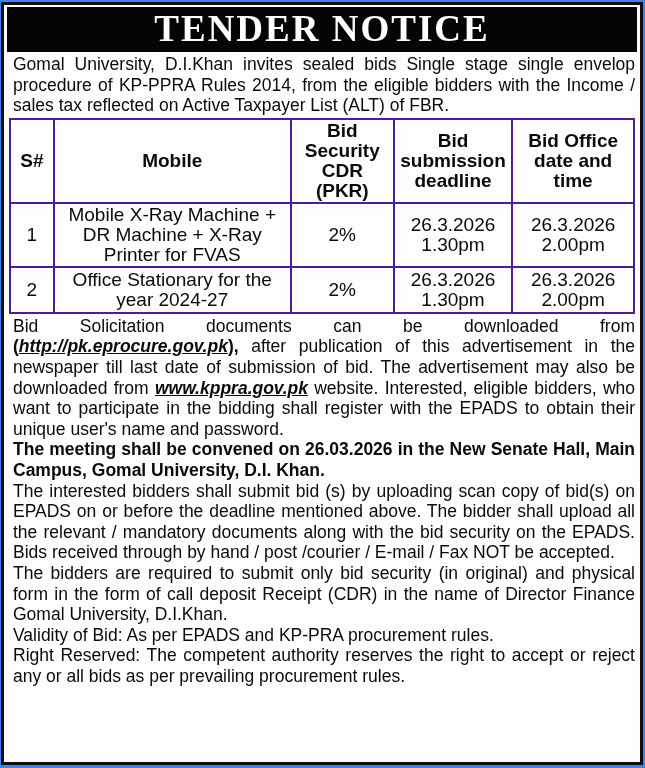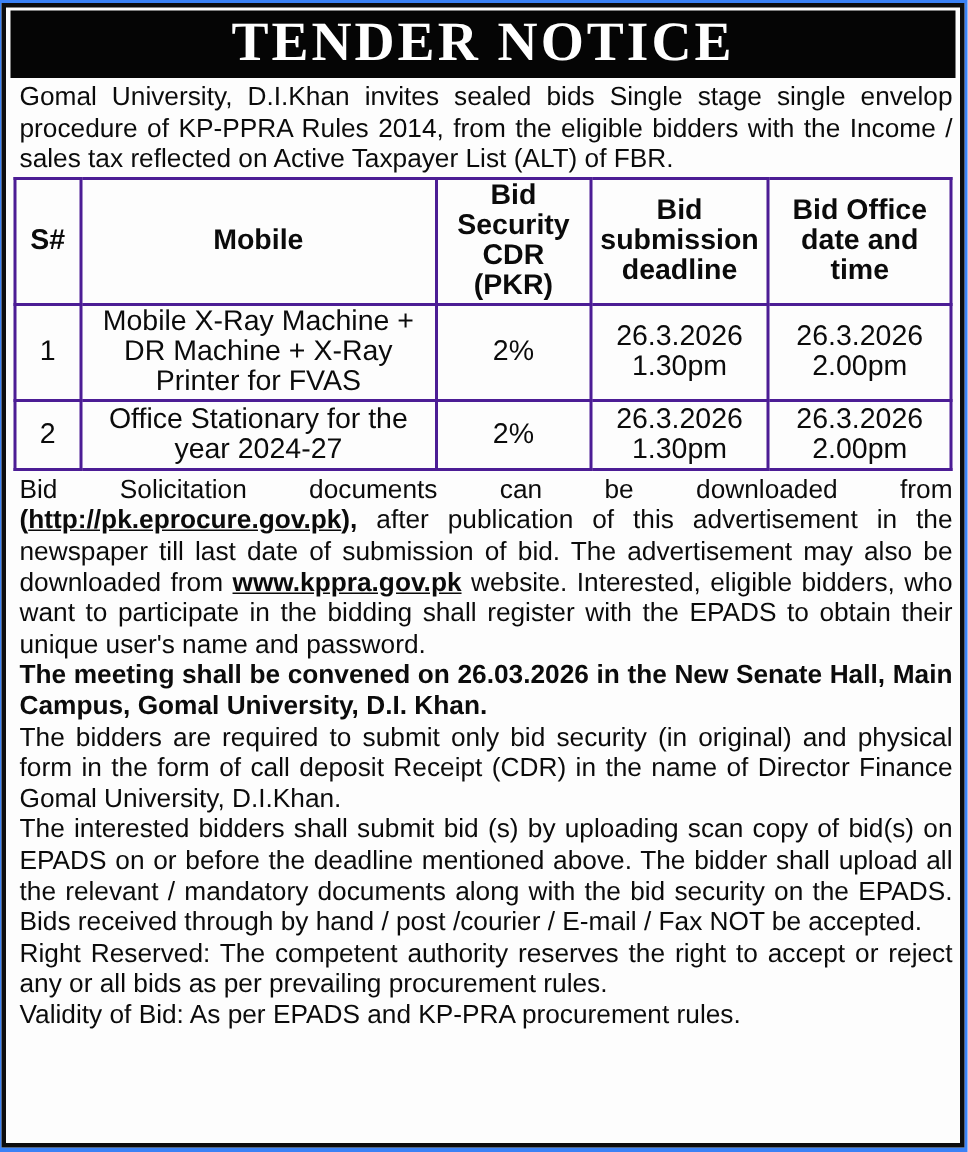--- a/index.html
+++ b/index.html
@@ -43,21 +43,21 @@
   .body-area {
     flex: 1 1 auto;
     padding: 2px 2px 0 2px;
     font-size: 17.5px;
     line-height: 20.6px;
     text-align: justify;
   }
   .body-area p { margin: 0 0 0 4px; }
   p.para { text-align: justify; }
   .seg-b { font-weight: bold; }
-  .seg-u { text-decoration: underline; }
+  .seg-u { text-decoration: underline; font-style: italic; }
   table.tender-table {
     width: 100%;
     border-collapse: collapse;
     margin: 2px 0 2px 0;
     table-layout: fixed;
   }
   table.tender-table th, table.tender-table td {
     border: 2px solid #4c1d95;
     text-align: center;
     vertical-align: middle;
@@ -125,21 +125,21 @@
 1.30pm</td>
               <td>26.3.2026
 2.00pm</td>
             </tr>
           </tbody>
       </table>
 
       <div id="paragraphs">
           <p class="para"><span>Bid Solicitation documents can be downloaded from </span><span class="seg-b">(</span><span class="seg-b seg-u">http://pk.eprocure.gov.pk</span><span class="seg-b">),</span><span> after publication of this advertisement in the newspaper till last date of submission of bid. The advertisement may also be downloaded from </span><span class="seg-b seg-u">www.kppra.gov.pk</span><span> website. Interested, eligible bidders, who want to participate in the bidding shall register with the EPADS to obtain their unique user's name and password.</span></p>
           <p class="para"><span class="seg-b">The meeting shall be convened on 26.03.2026 in the New Senate Hall, Main Campus, Gomal University, D.I. Khan.</span></p>
+          <p class="para"><span>The interested bidders shall submit bid (s) by uploading scan copy of bid(s) on EPADS on or before the deadline mentioned above. The bidder shall upload all the relevant / mandatory documents along with the bid security on the EPADS. Bids received through by hand / post /courier / E-mail / Fax NOT be accepted.</span></p>
           <p class="para"><span>The bidders are required to submit only bid security (in original) and physical form in the form of call deposit Receipt (CDR) in the name of Director Finance Gomal University, D.I.Khan.</span></p>
-          <p class="para"><span>The interested bidders shall submit bid (s) by uploading scan copy of bid(s) on EPADS on or before the deadline mentioned above. The bidder shall upload all the relevant / mandatory documents along with the bid security on the EPADS. Bids received through by hand / post /courier / E-mail / Fax NOT be accepted.</span></p>
+          <p class="para"><span>Validity of Bid: As per EPADS and KP-PRA procurement rules.</span></p>
           <p class="para"><span>Right Reserved: The competent authority reserves the right to accept or reject any or all bids as per prevailing procurement rules.</span></p>
-          <p class="para"><span>Validity of Bid: As per EPADS and KP-PRA procurement rules.</span></p>
         </div>
     </div>
 
   </div>
 </div>
 
 </body></html>

